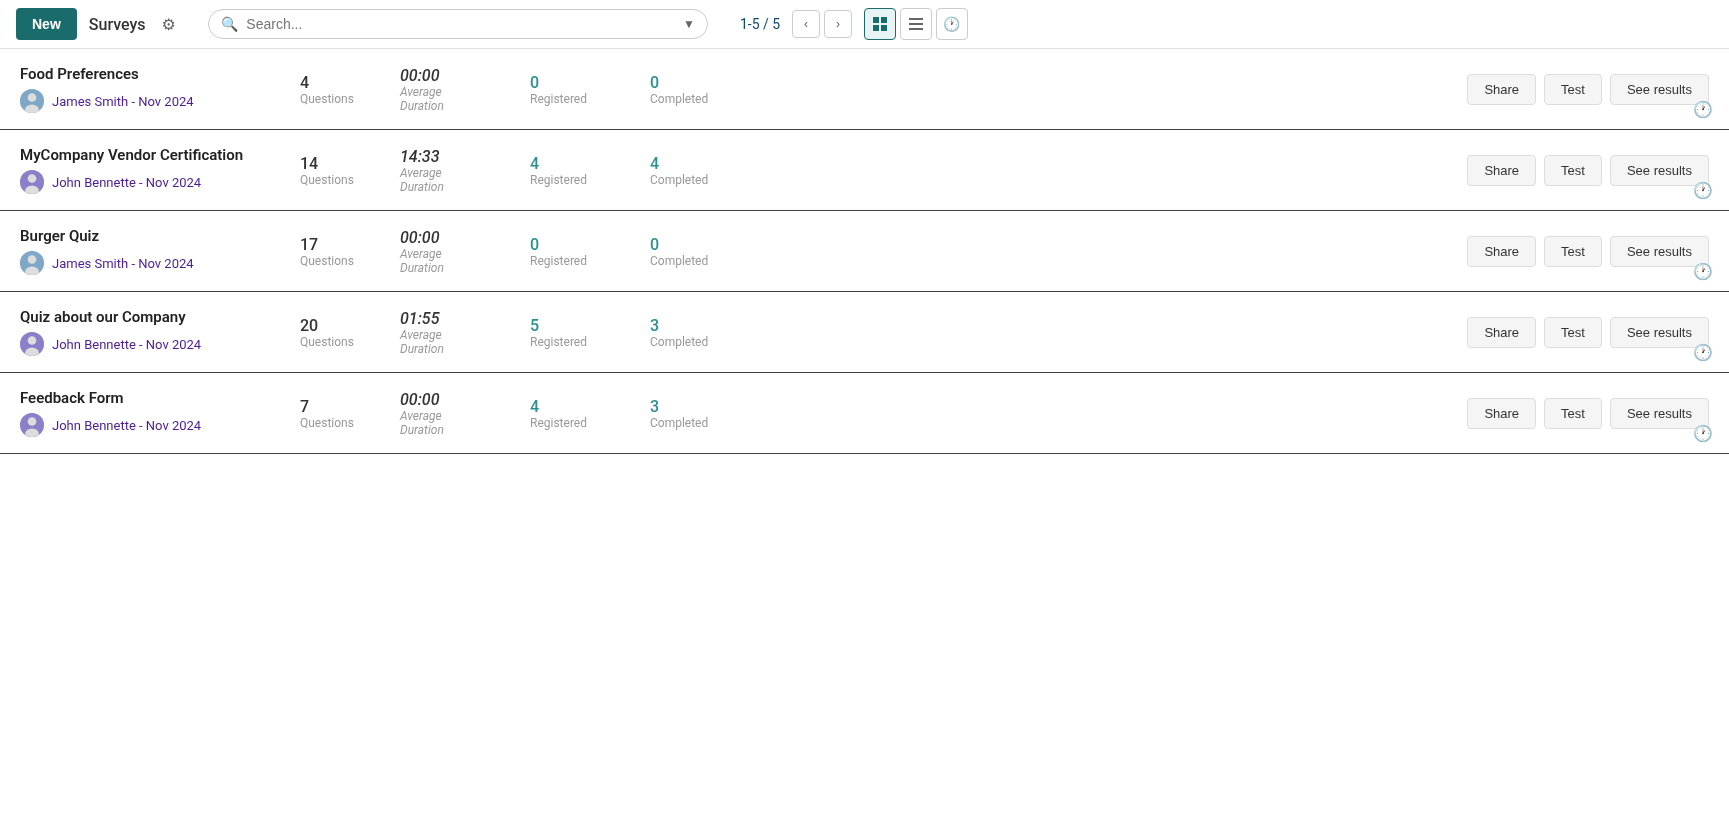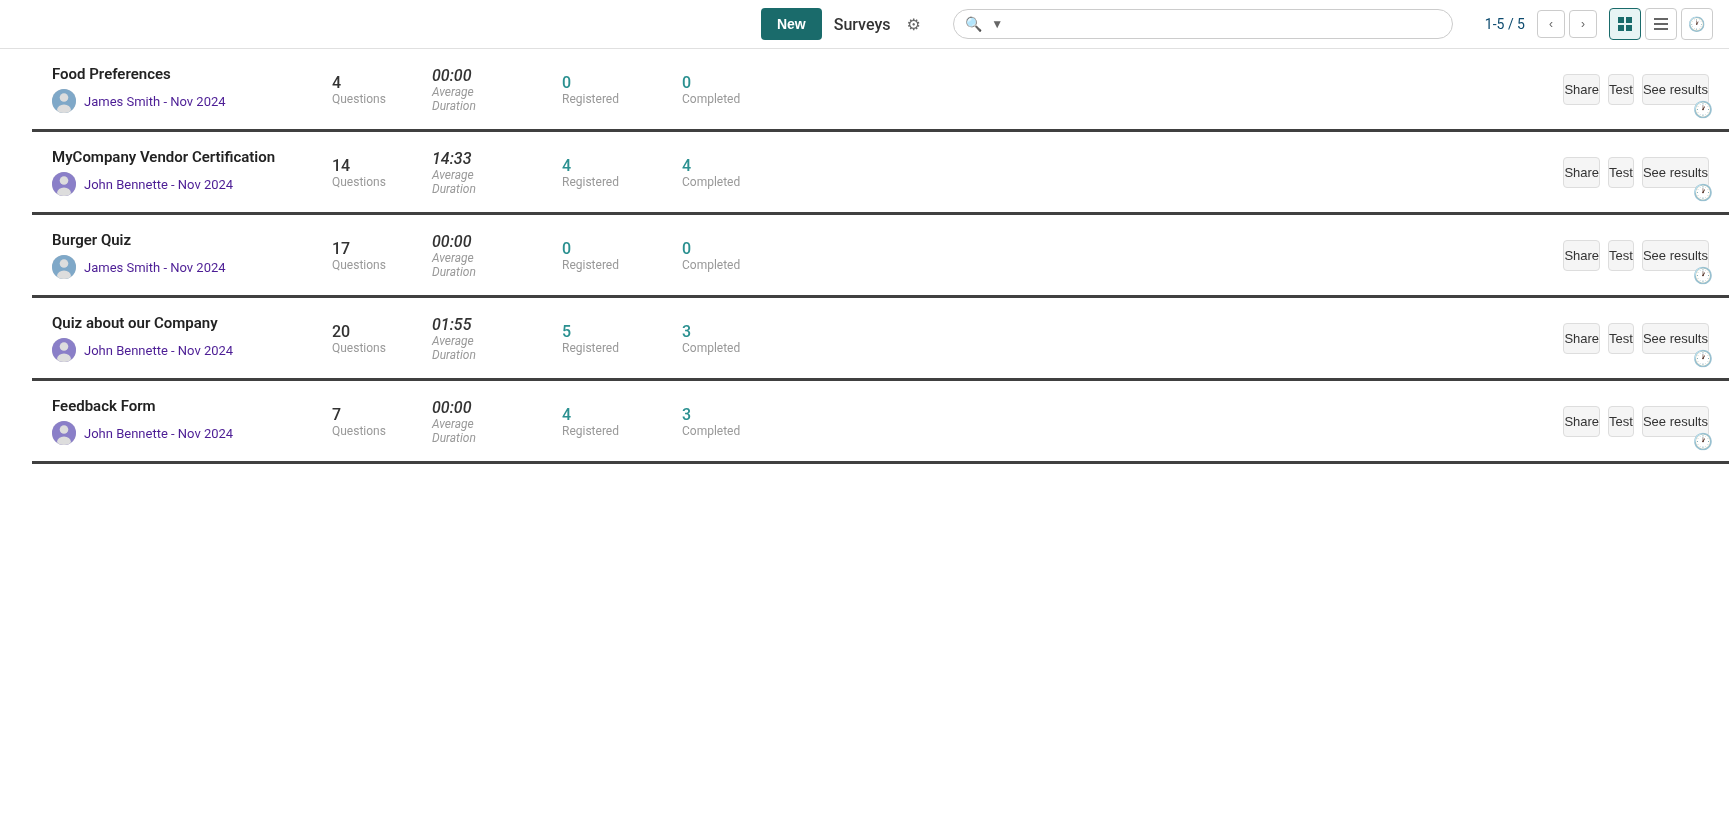--- a/index.html
+++ b/index.html
@@ -5,21 +5,20 @@
     * { box-sizing: border-box; margin: 0; padding: 0; }
     body { font-family: -apple-system, BlinkMacSystemFont, 'Segoe UI', Roboto, sans-serif; background: #fff; color: #333; font-size: 14px; }
 
     
     .header {
       display: flex;
       align-items: center;
       padding: 8px 16px;
       border-bottom: 1px solid #e0e0e0;
       gap: 12px;
-      justify-content: flex-end;
     }
     .new-btn {
       background: #1a6b6b;
       color: #fff;
       border: none;
       border-radius: 4px;
       padding: 8px 16px;
       font-size: 14px;
       font-weight: 600;
       cursor: pointer;
@@ -107,23 +106,22 @@
     }
 
     
     .surveys-list {
       padding: 0;
     }
     .survey-row {
       display: flex;
       align-items: center;
       padding: 16px 20px;
-      border-bottom: 3px solid #404040;
+      border-bottom: 1px solid #404040;
       position: relative;
-      margin-left: 32px;
     }
     .survey-info {
       flex: 0 0 280px;
       display: flex;
       flex-direction: column;
     }
     .survey-title {
       font-weight: 600;
       font-size: 15px;
       color: #222;
@@ -179,21 +177,21 @@
     .survey-actions {
       margin-left: auto;
       display: flex;
       align-items: center;
       gap: 8px;
     }
     .action-btn {
       background: #f5f5f5;
       border: 1px solid #ddd;
       border-radius: 4px;
-      padding: 7px 0;
+      padding: 7px 16px;
       font-size: 13px;
       cursor: pointer;
       color: #333;
     }
 
     .clock-icon-wrap {
       position: absolute;
       bottom: 10px;
       right: 16px;
       color: #aaa;
@@ -203,20 +201,21 @@
 </head>
 <body>
 
 <div class="header">
   <button class="new-btn">New</button>
   <span class="surveys-title">Surveys</span>
   <span class="gear-icon">⚙</span>
 
   <div class="search-wrap">
     <span class="search-icon-span">🔍</span>
+    <input class="search-input" type="text" placeholder="Search..." style="">
     <span class="dropdown-arrow">▼</span>
   </div>
 
   <span class="pagination-info">1-5 / 5</span>
 
   <div class="nav-arrows">
     <button class="nav-btn">‹</button>
     <button class="nav-btn">›</button>
   </div>
 

